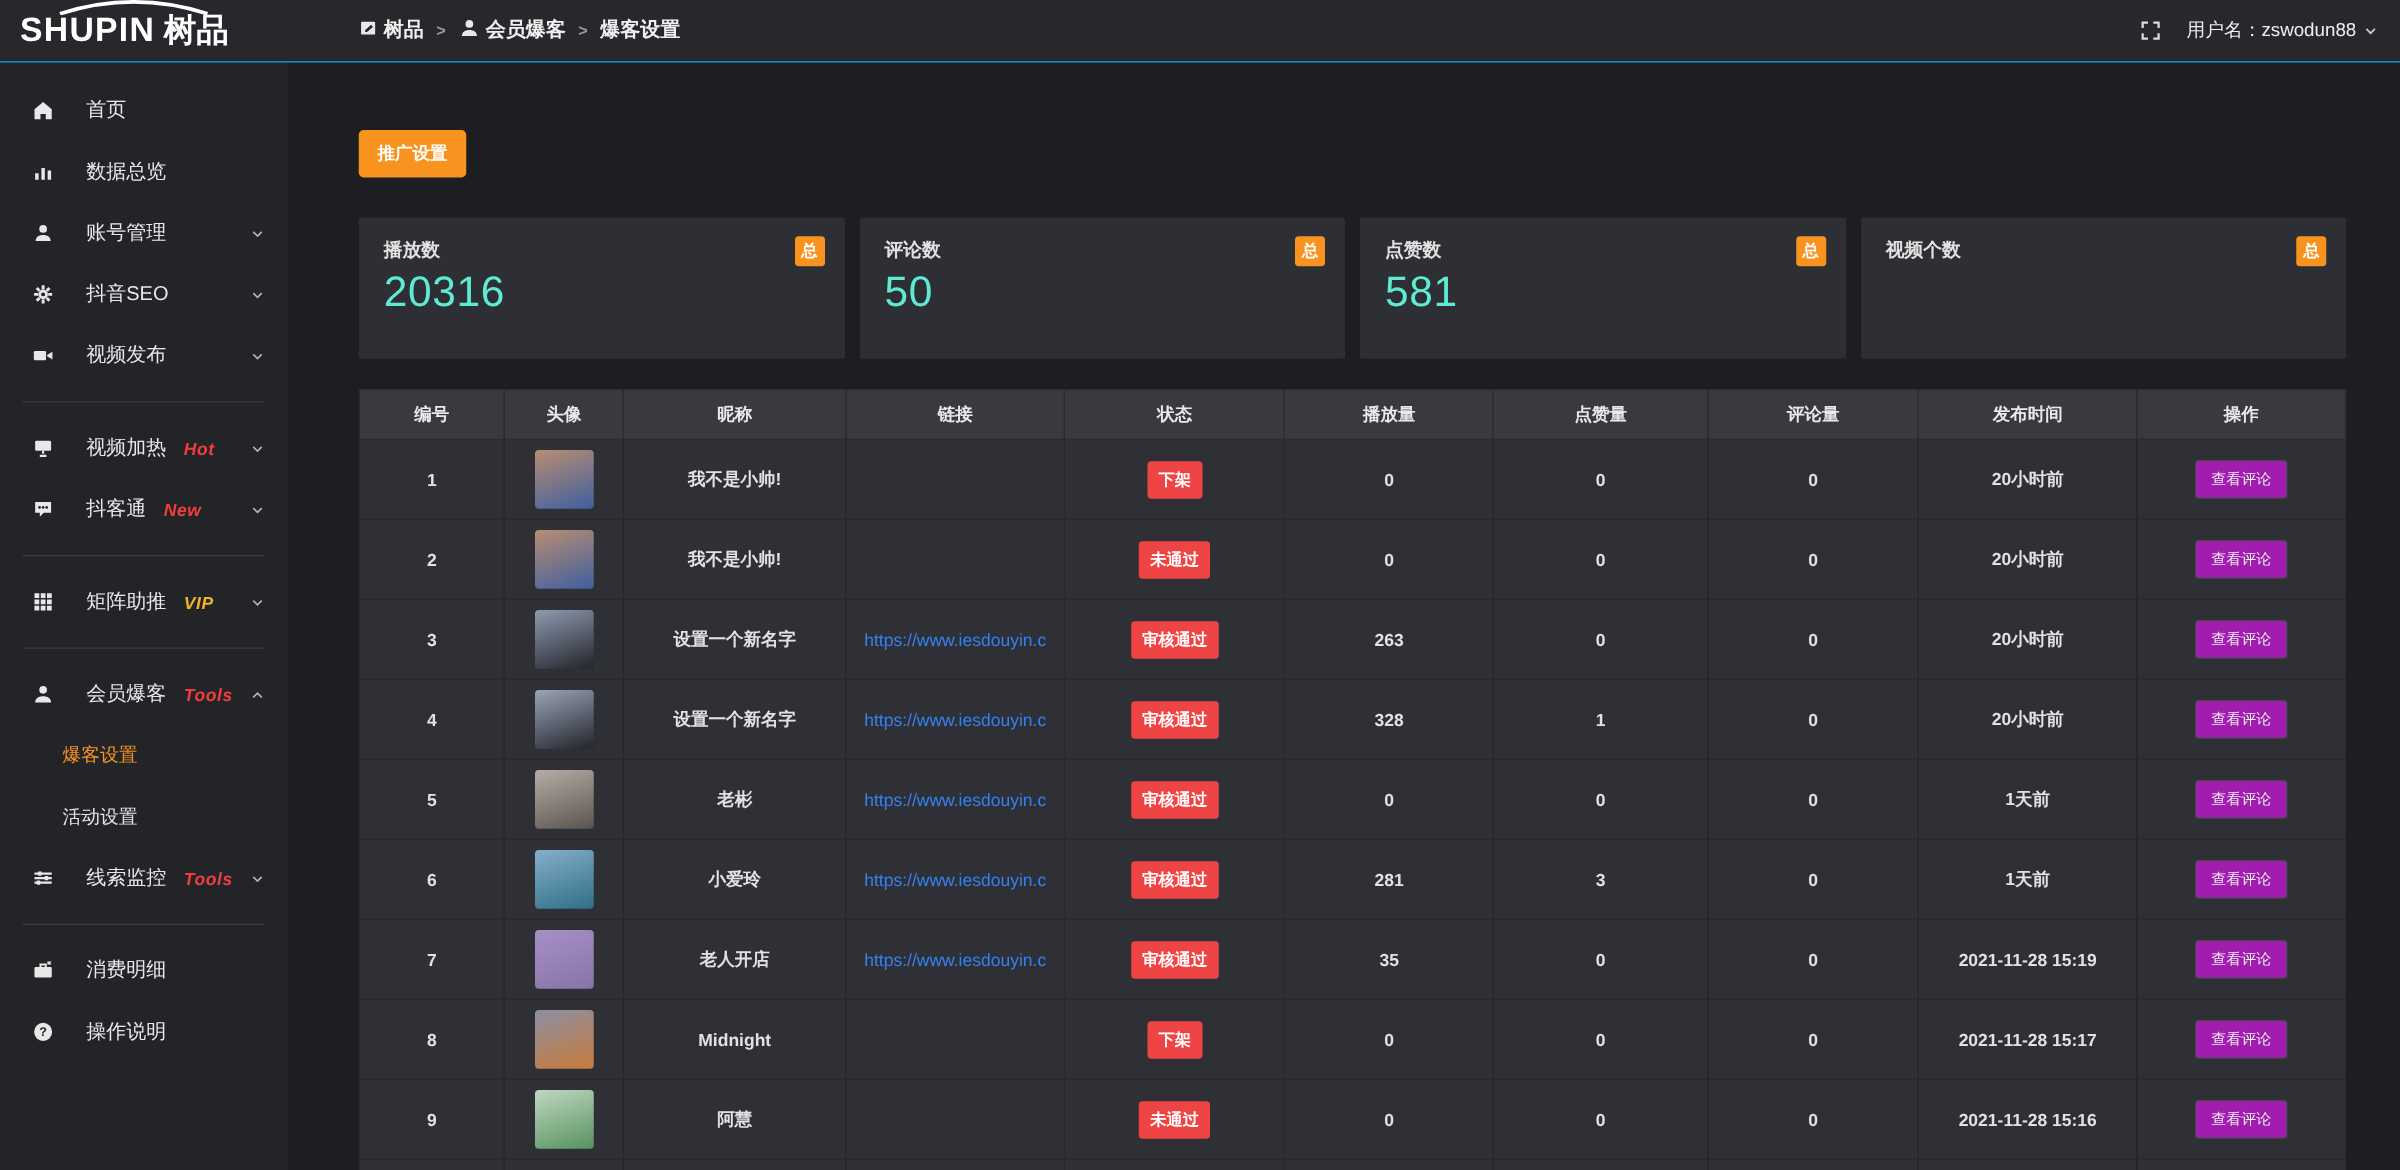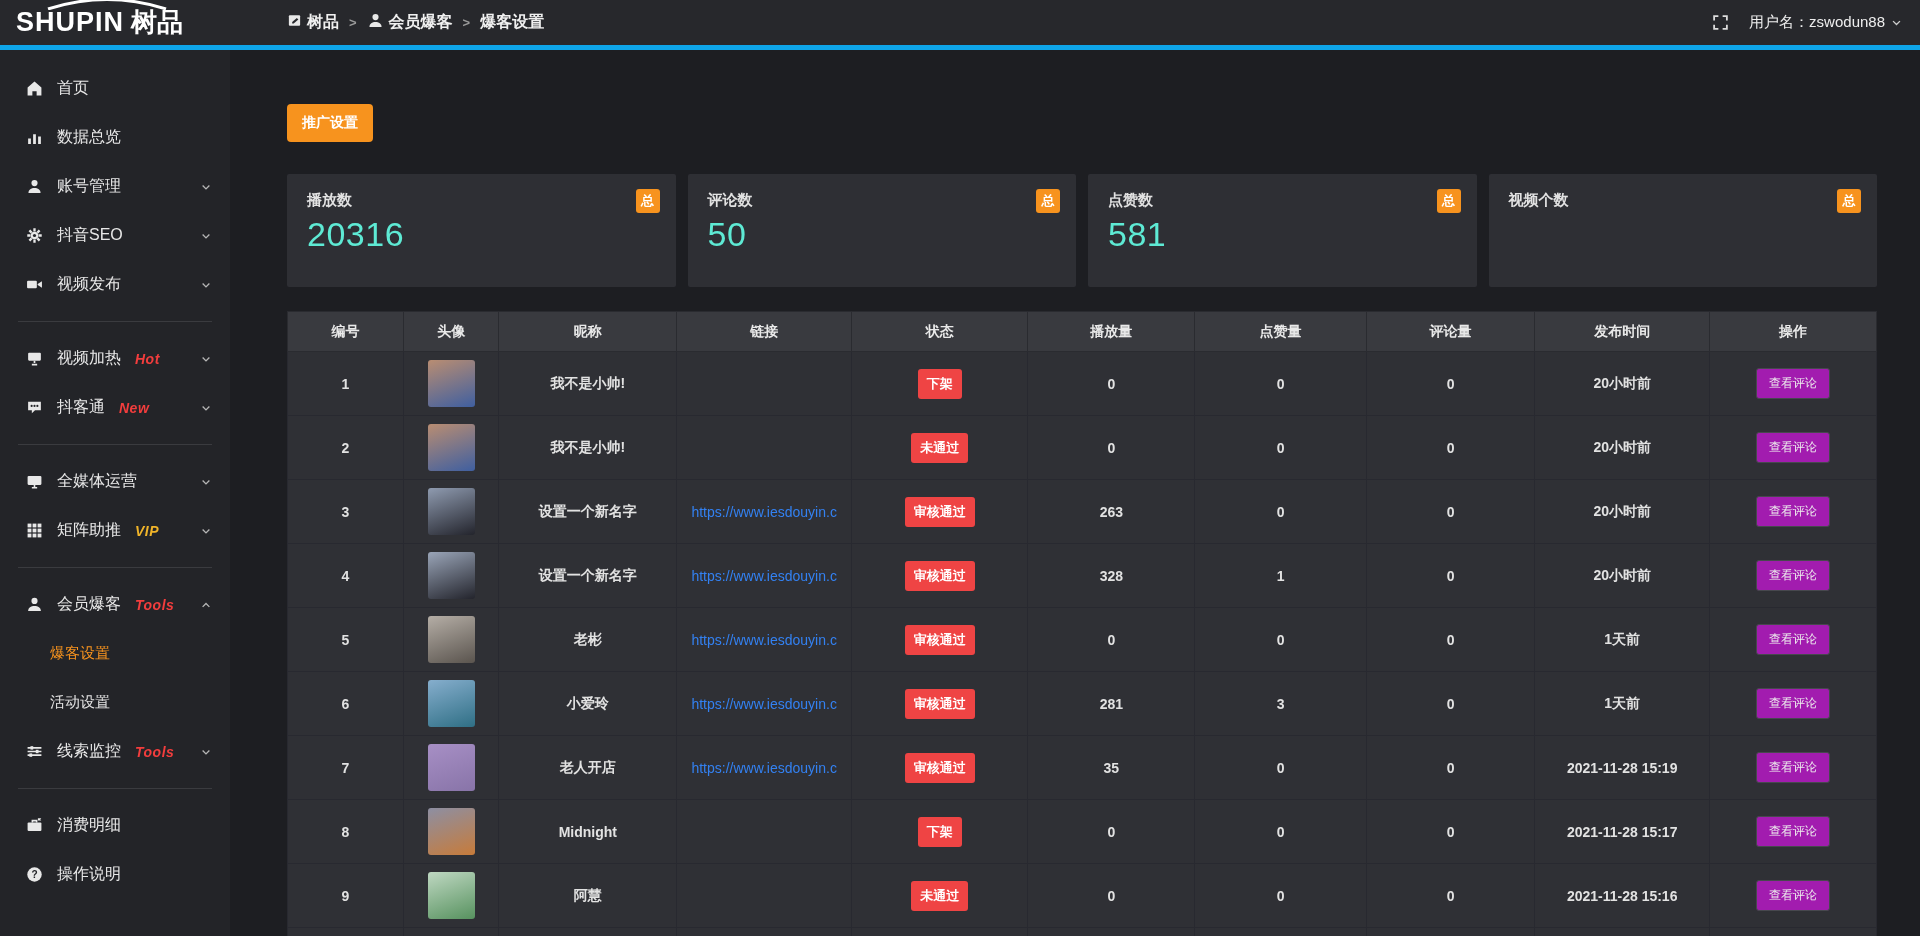--- a/index.html
+++ b/index.html
@@ -5,42 +5,42 @@
   * { margin:0; padding:0; box-sizing:border-box; }
   html,body { width:1920px; height:936px; overflow:hidden; }
   body {
     background:#1d1e22;
     font-family:"Liberation Sans","DejaVu Sans",sans-serif;
     color:#e6e6e6;
   }
   
   .topbar {
     height:50px; background:#27282c; display:flex; align-items:center;
-    border-bottom:5px solid #0ea5e9; position:relative; z-index:5;
+    border-bottom:1px solid #0ea5e9; position:relative; z-index:5;
   }
   .logo-wrap { width:230px; display:flex; align-items:center; padding-left:16px; }
   .logo-mark { position:relative; display:flex; align-items:baseline; }
   .logo-arc { position:absolute; top:-7px; left:28px; }
   .logo-en { font-size:27px; font-weight:900; letter-spacing:1px; color:#fff; }
   .logo-cn { font-size:26px; font-weight:900; color:#fff; margin-left:7px; }
   .breadcrumb { display:flex; align-items:center; padding-left:57px; gap:10px; }
   .crumb { display:flex; align-items:center; gap:5px; font-size:16px; font-weight:700; color:#f0f0f0; cursor:pointer; }
   .crumb-sep { color:#9a9a9a; font-size:13px; font-weight:700; }
   .topbar-right { margin-left:auto; display:flex; align-items:center; gap:20px; padding-right:18px; }
   .fullscreen-btn { display:flex; align-items:center; cursor:pointer; }
   .user-menu { display:flex; align-items:center; gap:6px; font-size:15px; color:#eee; cursor:pointer; }
   
   .app { display:flex; height:886px; }
   .sidebar { width:230px; background:#232428; padding-top:14px; flex-shrink:0; }
   .side-item {
     height:49px; display:flex; align-items:center; padding:0 18px 0 26px;
     cursor:pointer; position:relative; font-size:16px; color:#e8e8e8;
   }
   .side-item .icon { width:17px; display:flex; justify-content:center; }
-  .side-label { margin-left:14px; }
+  .side-label { margin-left:26px; }
   .side-tag { font-style:italic; font-weight:900; font-size:14px; margin-left:14px; letter-spacing:0.5px; }
   .side-chevron { position:absolute; right:18px; display:flex; }
   .side-divider { height:1px; background:#3a3b3f; margin:12px 18px; }
   .side-sub { height:49px; display:flex; align-items:center; padding-left:50px; font-size:15px; color:#e3e3e3; cursor:pointer; }
   .side-sub.active { color:#f7931e; }
   
   .main { flex:1; padding:0 43px 0 57px; overflow:hidden; }
   .promo-btn {
     margin-top:54px; background:#f7931e; color:#fff; border:none; border-radius:4px;
     font-size:14px; font-weight:700; padding:10px 15px; cursor:pointer;
@@ -223,34 +223,20 @@
         <span class="side-chevron">
           <svg width="12" height="12" viewBox="0 0 16 16">
             <path d="M3.5 6l4.5 4.5L12.5 6" stroke="#b5b5b5" stroke-width="1.8" fill="none"></path>
           </svg>
         </span>
       </div>
       <div class="side-divider"></div>
       <div class="side-item">
         <span class="icon">
           <svg width="17" height="17" viewBox="0 0 16 16">
-            <rect x="1.5" y="2.8" width="13" height="8.4" rx="1" fill="#e8e8e8"></rect>
-            <path d="M8 11.2v2M5.5 13.9h5" stroke="#e8e8e8" stroke-width="1.5"></path>
-          </svg>
-        </span>
-        <span class="side-label">全媒体运营</span>
-        <span class="side-chevron">
-          <svg width="12" height="12" viewBox="0 0 16 16">
-            <path d="M3.5 6l4.5 4.5L12.5 6" stroke="#b5b5b5" stroke-width="1.8" fill="none"></path>
-          </svg>
-        </span>
-      </div>
-      <div class="side-item">
-        <span class="icon">
-          <svg width="17" height="17" viewBox="0 0 16 16">
             <g fill="#e8e8e8">
               <rect x="1.5" y="1.5" width="3.6" height="3.6"></rect>
               <rect x="6.2" y="1.5" width="3.6" height="3.6"></rect>
               <rect x="10.9" y="1.5" width="3.6" height="3.6"></rect>
               <rect x="1.5" y="6.2" width="3.6" height="3.6"></rect>
               <rect x="6.2" y="6.2" width="3.6" height="3.6"></rect>
               <rect x="10.9" y="6.2" width="3.6" height="3.6"></rect>
               <rect x="1.5" y="10.9" width="3.6" height="3.6"></rect>
               <rect x="6.2" y="10.9" width="3.6" height="3.6"></rect>
               <rect x="10.9" y="10.9" width="3.6" height="3.6"></rect>

